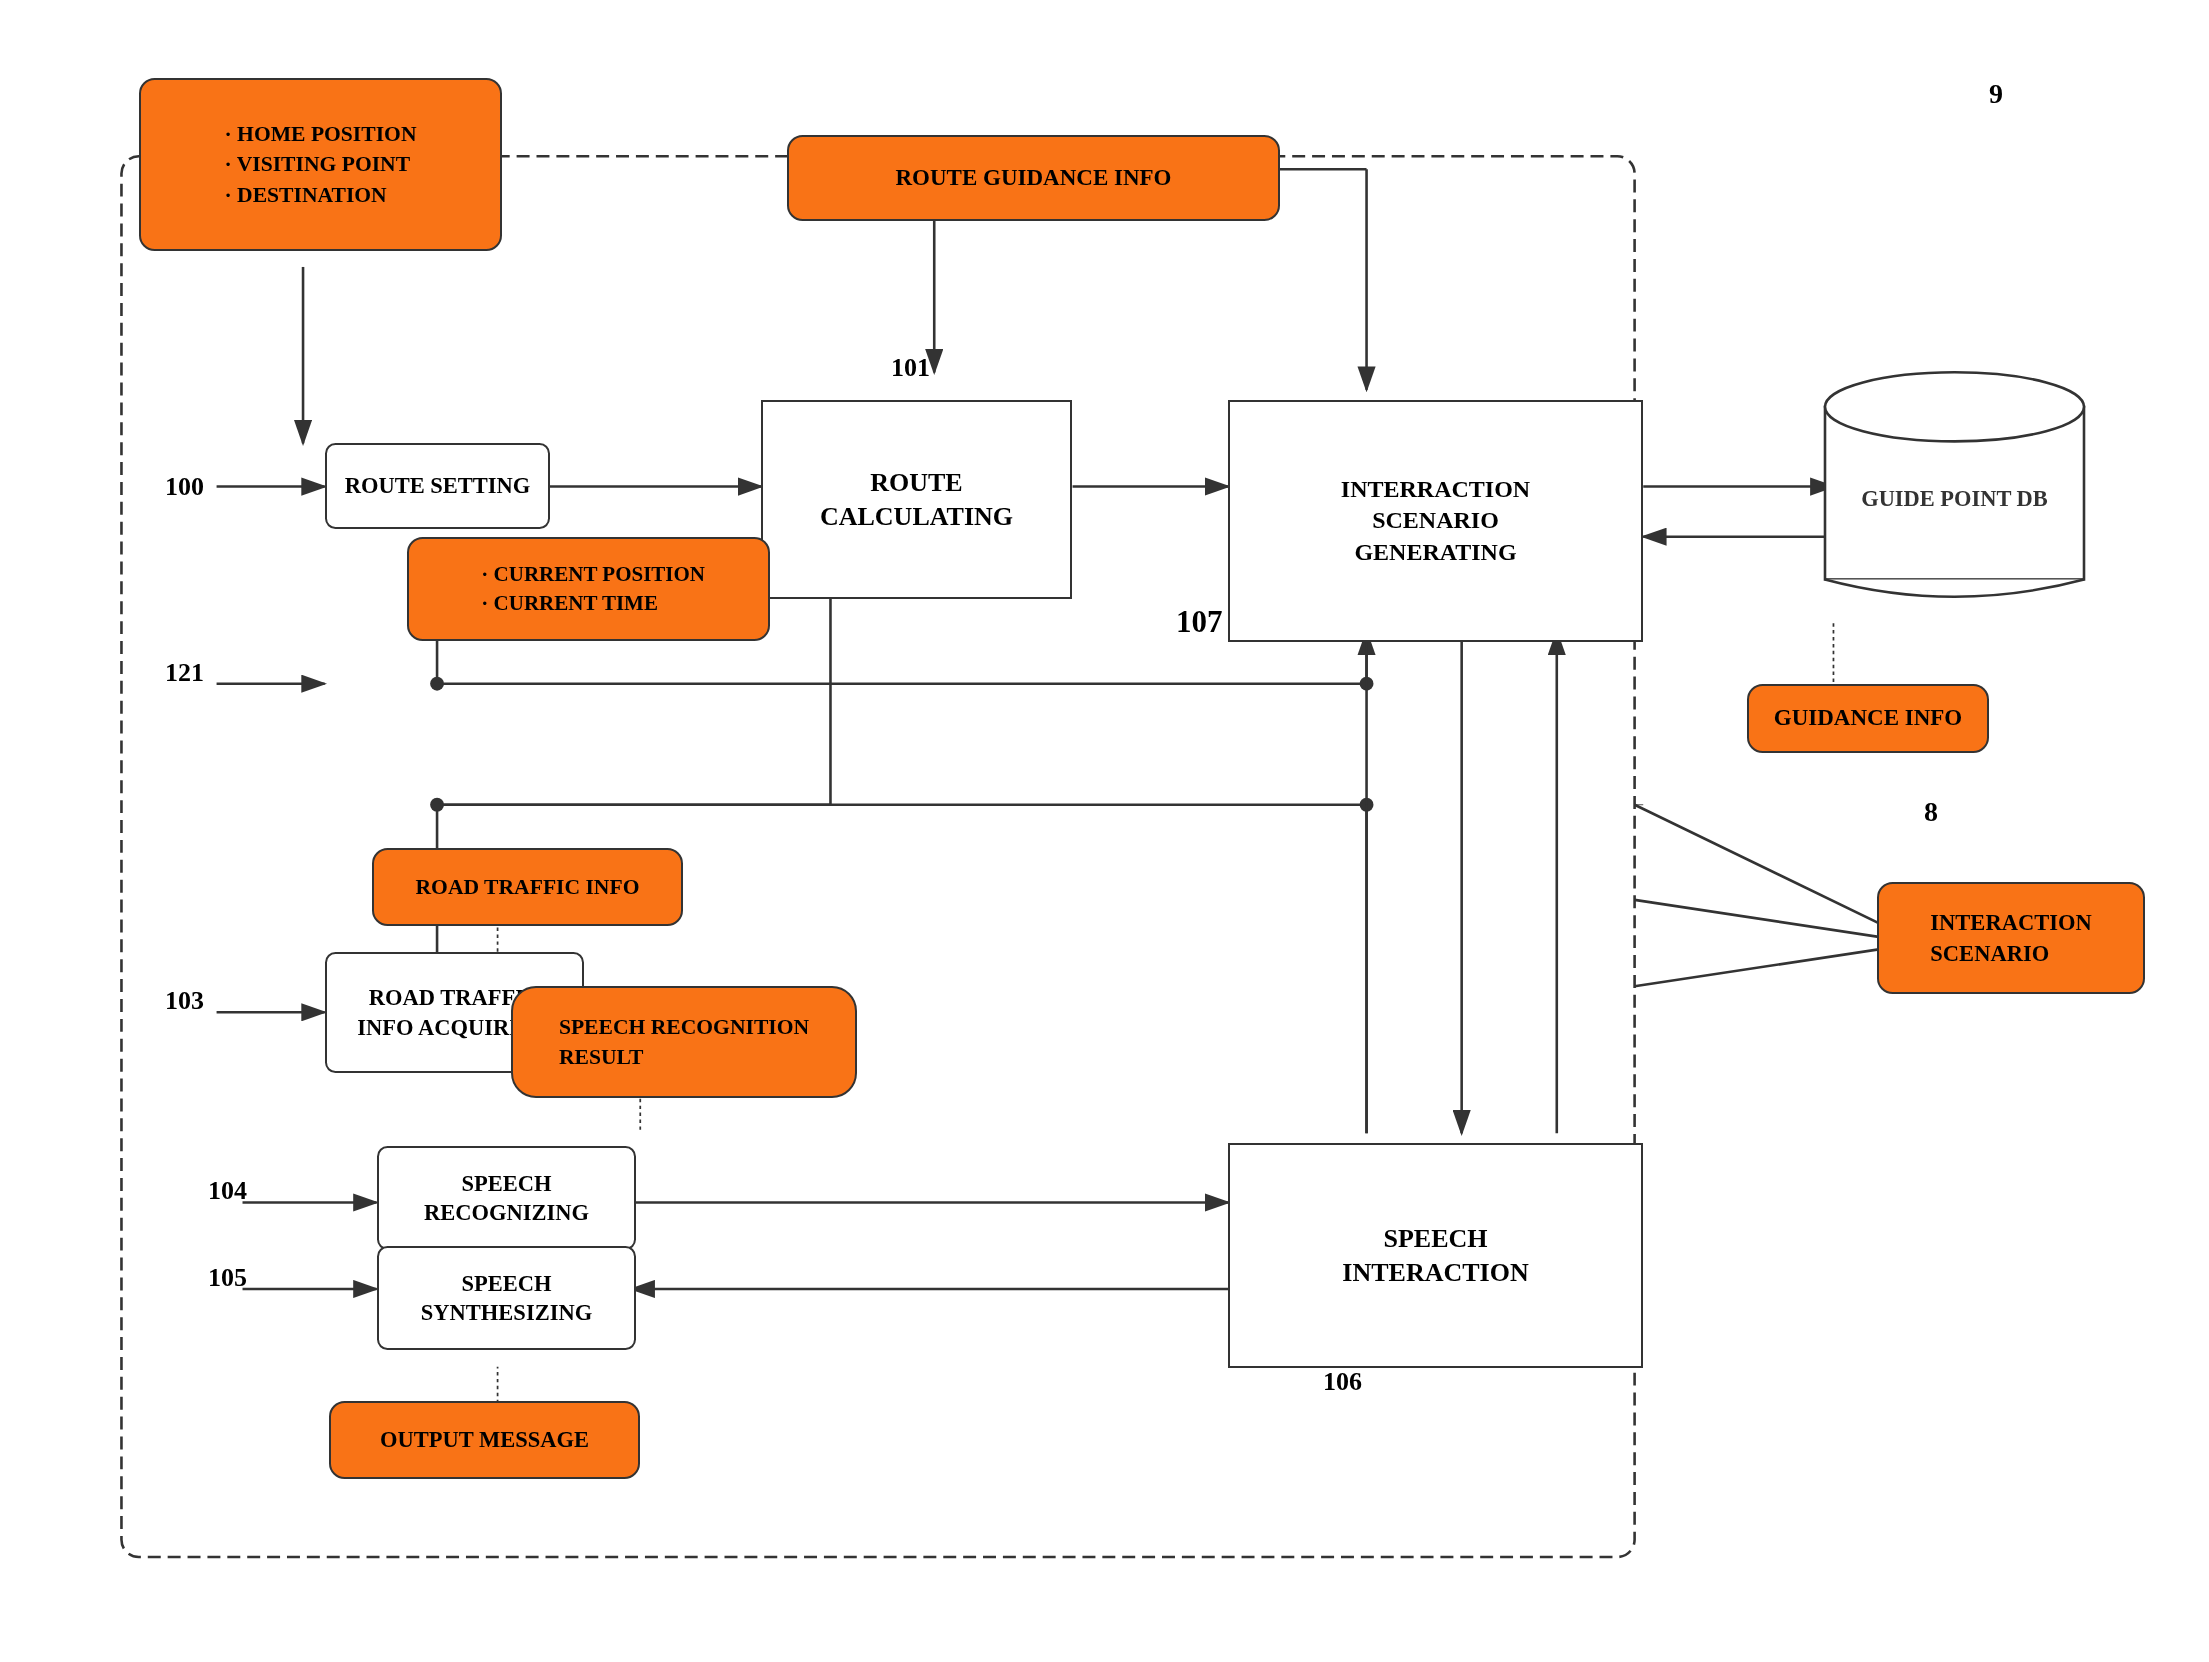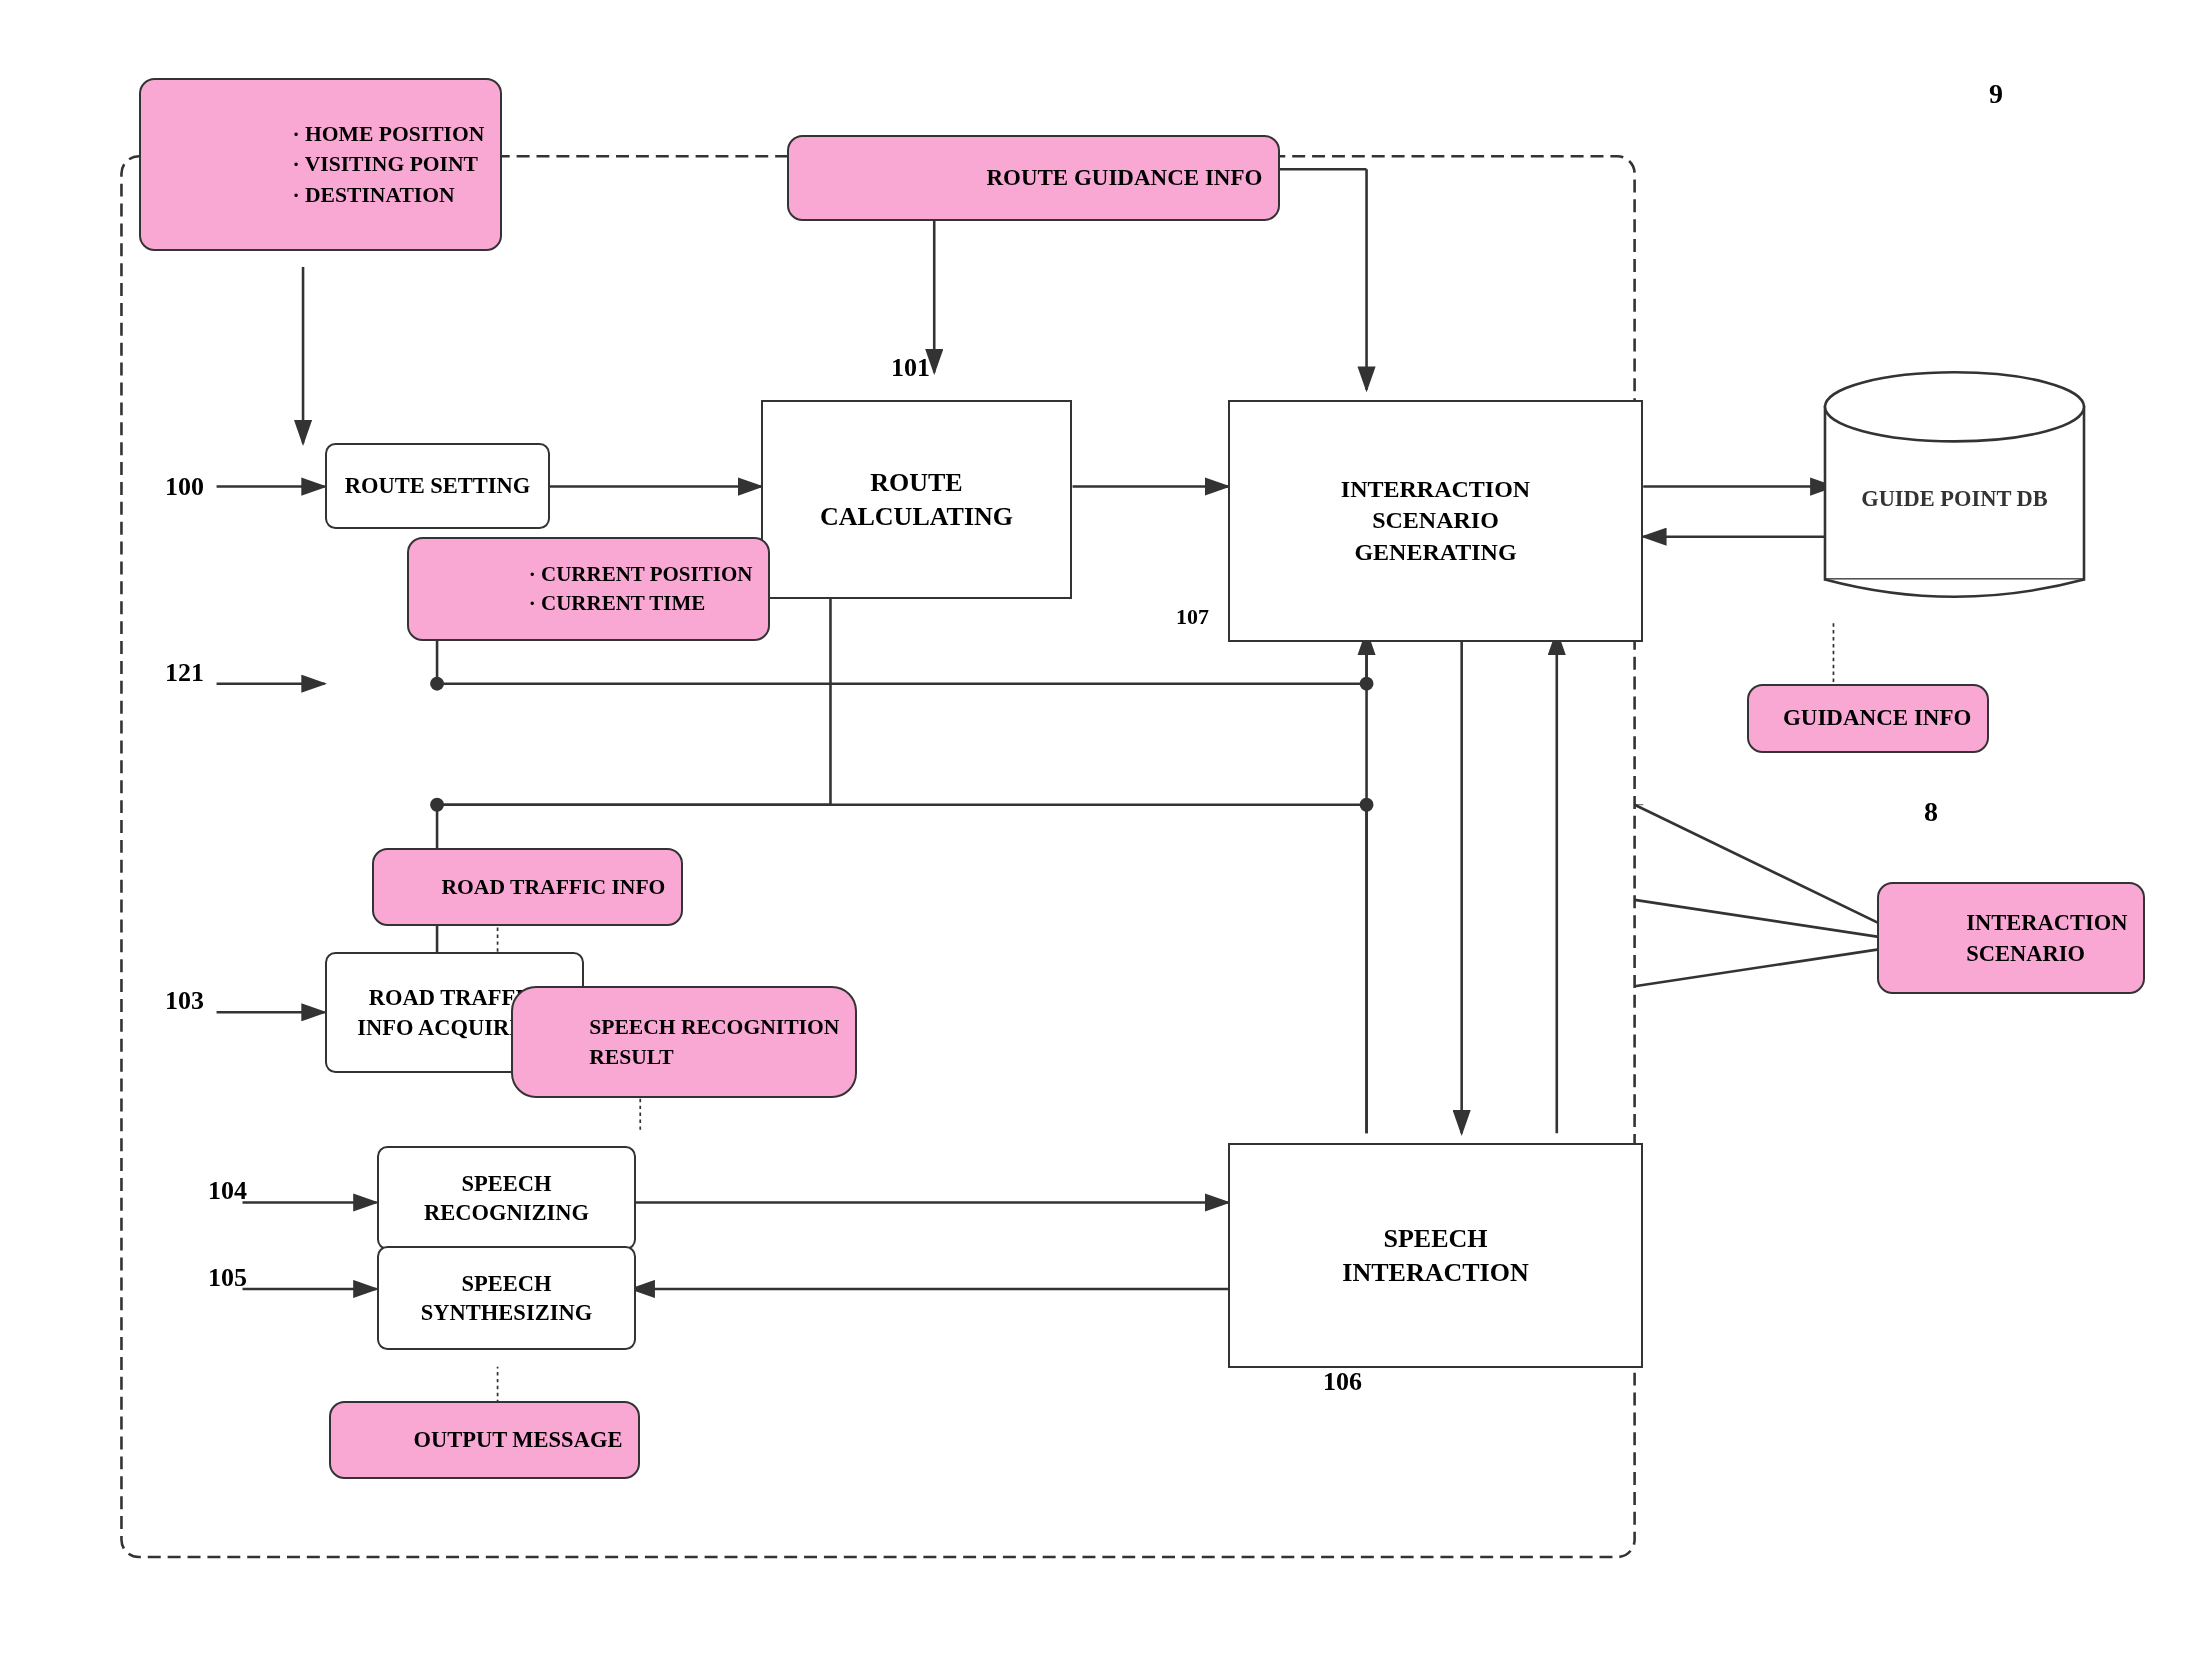--- a/index.html
+++ b/index.html
@@ -46,25 +46,25 @@
       text-align: center;
       font-size: 22.5px;
       font-weight: bold;
       line-height: 1.3;
     }
 
     
     .bubble {
       position: absolute;
       border: 2.6px solid #333;
-      background: #f9a8d4;
+      background: #f97316;
       border-radius: 15.6px;
       display: flex;
       align-items: center;
-      justify-content: flex-end;
+      justify-content: center;
       text-align: left;
       font-size: 21.6px;
       font-weight: bold;
       line-height: 1.4;
       padding: 8.6px 15.6px;
     }
 
     
     .label {
       position: absolute;
@@ -265,21 +265,21 @@
     <span>OUTPUT MESSAGE</span>
   </div>
 
   <div class="block" style="position:absolute; top:1098px; left:1193px; width:415px; height:225px; font-size:26px; white-space:pre-line;">
     <span style="white-space:pre-line;">SPEECH
 INTERACTION</span>
   </div>
 
   <div class="label" style="position:absolute; top:1332px; left:1288px; font-size:26px;">106</div>
 
-  <div class="label" style="position:absolute; top:569px; left:1141px; font-size:22px;">107</div>
+  <div class="label" style="position:absolute; top:569px; left:1141px; font-size:31px;">107</div>
 
   <div class="cylinder" style="position:absolute; top:320px; left:1781px; width:277px; height:259px;">
     <svg width="277" height="259" viewBox="0 0 320 300" xmlns="http://www.w3.org/2000/svg">
 
       <rect x="10" y="60" width="300" height="200" fill="white" stroke="#333" stroke-width="3"></rect>
 
       <ellipse cx="160" cy="60" rx="150" ry="40" fill="white" stroke="#333" stroke-width="3"></ellipse>
 
       <path d="M 10 260 Q 160 300 310 260" fill="white" stroke="#333" stroke-width="3"></path>
 

